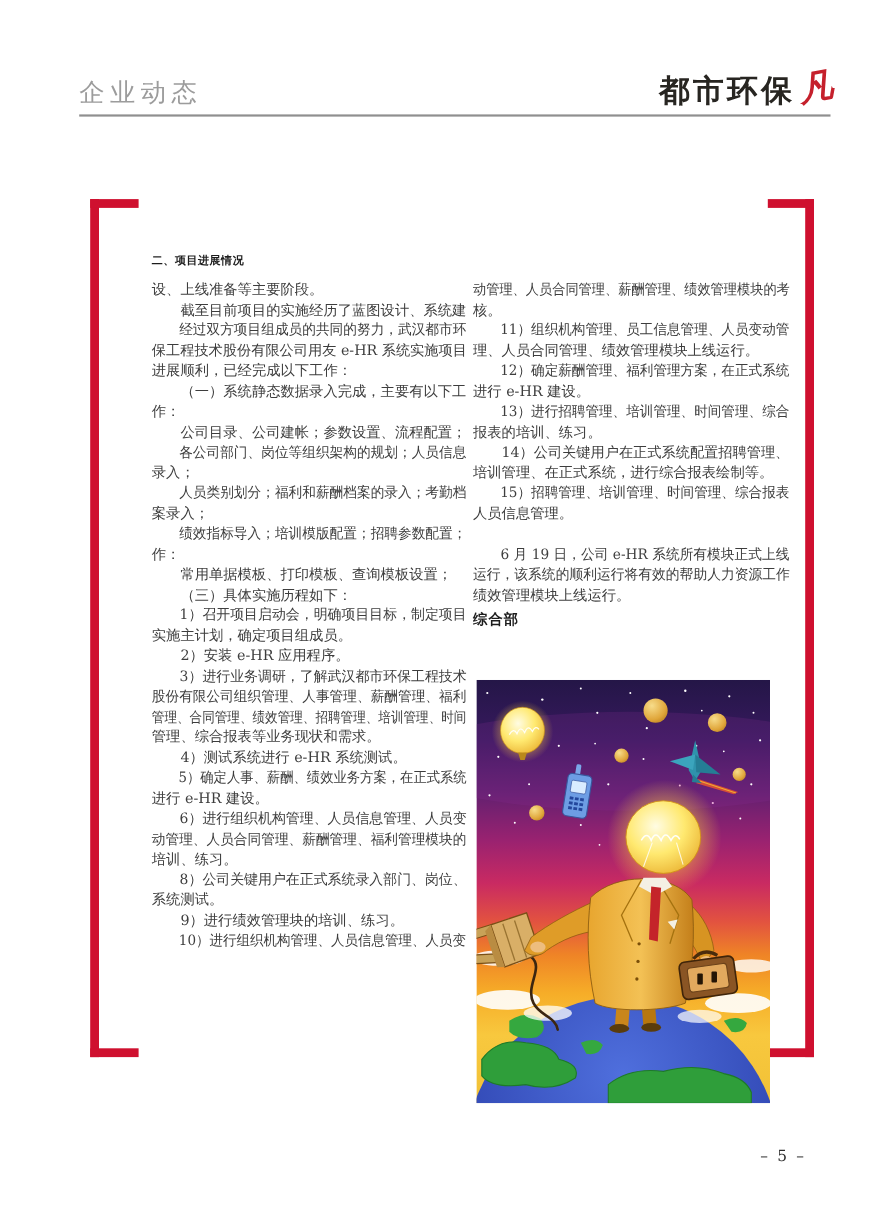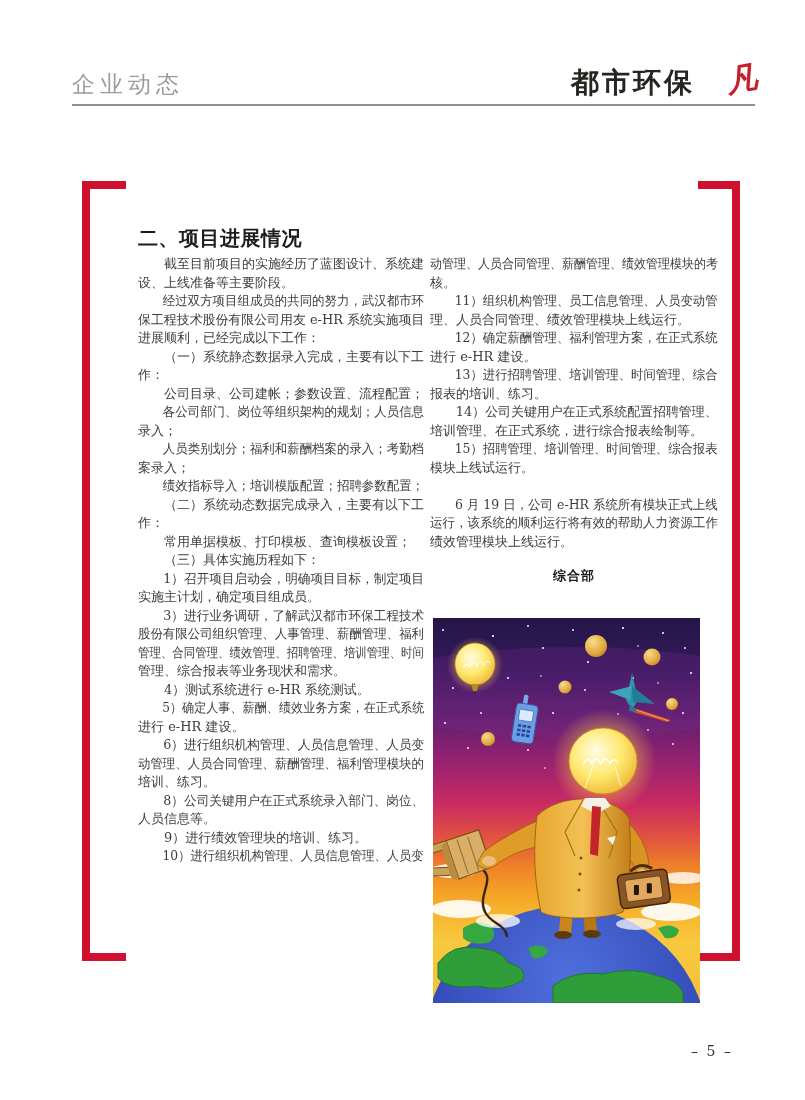--- a/index.html
+++ b/index.html
@@ -7,21 +7,21 @@
     width:805px;height:1100px;background:#ffffff;position:relative;
     font-family:"DejaVu Sans",sans-serif;overflow:hidden;
   }
   .page{position:absolute;left:10px;top:0;width:805px;height:836px;background:#fff;}
 
   
   .hdr-title{
     position:absolute;left:62px;top:69px;font-size:23px;color:#9c9c9c;
     letter-spacing:5px;font-family:"DejaVu Sans",sans-serif;
   }
-  .logo{position:absolute;top:64px;right:58px;display:flex;align-items:flex-start;gap:28px;}
+  .logo{position:absolute;top:64px;right:58px;display:flex;align-items:flex-start;}
   .logo-text{
     font-size:28px;font-weight:700;color:#272521;letter-spacing:3px;
     font-family:"DejaVu Serif",serif;
   }
   .logo-seal{
     color:#c5202c;font-size:31px;font-weight:700;font-style:italic;
     display:inline-block;transform:rotate(-10deg);margin-left:3px;margin-top:-5px;
     font-family:"DejaVu Serif",serif;
   }
   .hdr-rule{position:absolute;left:62px;top:104px;width:683px;height:2px;background:#8f8f8f;}
@@ -33,30 +33,30 @@
   .lhb{left:72px;top:953px;width:44px;height:8px;}
   .rv{left:722px;top:181px;width:8px;height:780px;}
   .rht{left:688px;top:181px;width:42px;height:8px;}
   .rhb{left:688px;top:953px;width:42px;height:8px;}
 
   
   .col{position:absolute;color:#3d3d3d;}
   .left-col{left:128px;top:229px;width:286px;}
   .right-col{left:420px;top:255px;width:288px;}
   .heading{
-    height:18px;line-height:18px;margin-bottom:8px;font-size:20px;font-weight:700;
+    height:18px;line-height:18px;margin-bottom:8px;font-size:10px;font-weight:700;
     color:#1c1c1c;font-family:"DejaVu Sans",sans-serif;letter-spacing:0.5px;white-space:nowrap;
   }
   .line{
     height:18.5px;line-height:18.5px;font-size:13px;white-space:nowrap;
     font-family:"DejaVu Serif",serif;letter-spacing:0px;
   }
   .spacer{height:18.5px;}
   .sig{
-    font-weight:700;text-align:center;margin-top:16px;
+    font-weight:700;text-align:left;margin-top:4px;
     font-family:"DejaVu Sans",sans-serif;color:#1c1c1c;letter-spacing:1px;
   }
 
   
   .illu{position:absolute;left:423px;top:618px;width:267px;height:385px;overflow:hidden;}
   .illu svg{display:block;}
 
   
   .pagenum{
     position:absolute;left:672px;top:1043px;width:60px;font-size:14px;color:#2e2e2e;
@@ -78,70 +78,70 @@
   <div class="rbar lv"></div>
   <div class="rbar lht"></div>
   <div class="rbar lhb"></div>
   <div class="rbar rv"></div>
   <div class="rbar rht"></div>
   <div class="rbar rhb"></div>
 
   <div class="col left-col fit">
     <div class="heading">二、项目进展情况</div>
     <div>
+        <div class="line">设、上线准备等主要阶段。</div>
         <div class="line">　　截至目前项目的实施经历了蓝图设计、系统建</div>
-        <div class="line">设、上线准备等主要阶段。</div>
         <div class="line" style="transform: scaleX(0.956522); transform-origin: left center;">　　经过双方项目组成员的共同的努力，武汉都市环</div>
         <div class="line" style="transform: scaleX(0.993056); transform-origin: left center;">保工程技术股份有限公司用友 e-HR 系统实施项目</div>
         <div class="line">进展顺利，已经完成以下工作：</div>
         <div class="line">　　（一）系统静态数据录入完成，主要有以下工</div>
         <div class="line">作：</div>
         <div class="line">　　公司目录、公司建帐；参数设置、流程配置；</div>
         <div class="line" style="transform: scaleX(0.956522); transform-origin: left center;">　　各公司部门、岗位等组织架构的规划；人员信息</div>
         <div class="line">录入；</div>
         <div class="line" style="transform: scaleX(0.956522); transform-origin: left center;">　　人员类别划分；福利和薪酬档案的录入；考勤档</div>
         <div class="line">案录入；</div>
         <div class="line" style="transform: scaleX(0.956522); transform-origin: left center;">　　绩效指标导入；培训模版配置；招聘参数配置；</div>
-        <div class="line">　　（二）系统动态数据完成录入，主要有以下工</div>
         <div class="line">作：</div>
         <div class="line">　　常用单据模板、打印模板、查询模板设置；</div>
         <div class="line">　　（三）具体实施历程如下：</div>
         <div class="line" style="transform: scaleX(0.972789); transform-origin: left center;">　　1）召开项目启动会，明确项目目标，制定项目</div>
         <div class="line">实施主计划，确定项目组成员。</div>
+        <div class="line">　　2）安装 e-HR 应用程序。</div>
         <div class="line" style="transform: scaleX(0.972789); transform-origin: left center;">　　3）进行业务调研，了解武汉都市环保工程技术</div>
         <div class="line" style="transform: scaleX(0.956522); transform-origin: left center;">股份有限公司组织管理、人事管理、薪酬管理、福利</div>
         <div class="line" style="transform: scaleX(0.88); transform-origin: left center;">管理、合同管理、绩效管理、招聘管理、培训管理、时间</div>
         <div class="line">管理、综合报表等业务现状和需求。</div>
         <div class="line">　　4）测试系统进行 e-HR 系统测试。</div>
         <div class="line" style="transform: scaleX(0.931596); transform-origin: left center;">　　5）确定人事、薪酬、绩效业务方案，在正式系统</div>
         <div class="line">进行 e-HR 建设。</div>
         <div class="line" style="transform: scaleX(0.972789); transform-origin: left center;">　　6）进行组织机构管理、人员信息管理、人员变</div>
         <div class="line" style="transform: scaleX(0.956522); transform-origin: left center;">动管理、人员合同管理、薪酬管理、福利管理模块的</div>
         <div class="line">培训、练习。</div>
         <div class="line" style="transform: scaleX(0.972789); transform-origin: left center;">　　8）公司关键用户在正式系统录入部门、岗位、</div>
-        <div class="line">人员信息等。</div>
+        <div class="line">系统测试。</div>
         <div class="line">　　9）进行绩效管理块的培训、练习。</div>
         <div class="line" style="transform: scaleX(0.943894); transform-origin: left center;">　　10）进行组织机构管理、人员信息管理、人员变</div>
       </div>
   </div>
 
   <div class="col right-col fit">
     <div>
         <div class="line" style="transform: scaleX(0.923077); transform-origin: left center;">动管理、人员合同管理、薪酬管理、绩效管理模块的考</div>
         <div class="line">核。</div>
         <div class="line" style="transform: scaleX(0.950495); transform-origin: left center;">　　11）组织机构管理、员工信息管理、人员变动管</div>
         <div class="line">理、人员合同管理、绩效管理模块上线运行。</div>
         <div class="line" style="transform: scaleX(0.950495); transform-origin: left center;">　　12）确定薪酬管理、福利管理方案，在正式系统</div>
         <div class="line">进行 e-HR 建设。</div>
         <div class="line" style="transform: scaleX(0.950495); transform-origin: left center;">　　13）进行招聘管理、培训管理、时间管理、综合</div>
         <div class="line">报表的培训、练习。</div>
         <div class="line" style="transform: scaleX(0.993103); transform-origin: left center;">　　14）公司关键用户在正式系统配置招聘管理、</div>
         <div class="line">培训管理、在正式系统，进行综合报表绘制等。</div>
         <div class="line" style="transform: scaleX(0.950495); transform-origin: left center;">　　15）招聘管理、培训管理、时间管理、综合报表</div>
-        <div class="line">模块上线试运行。</div>
+        <div class="line">人员信息管理。</div>
       </div>
     <div class="spacer"></div>
     <div>
         <div class="line" style="transform: scaleX(0.96); transform-origin: left center;">　　6 月 19 日，公司 e-HR 系统所有模块正式上线</div>
         <div class="line" style="transform: scaleX(0.963211); transform-origin: left center;">运行，该系统的顺利运行将有效的帮助人力资源工作</div>
         <div class="line">绩效管理模块上线运行。</div>
       </div>
     <div class="line sig">综合部</div>
   </div>
 

